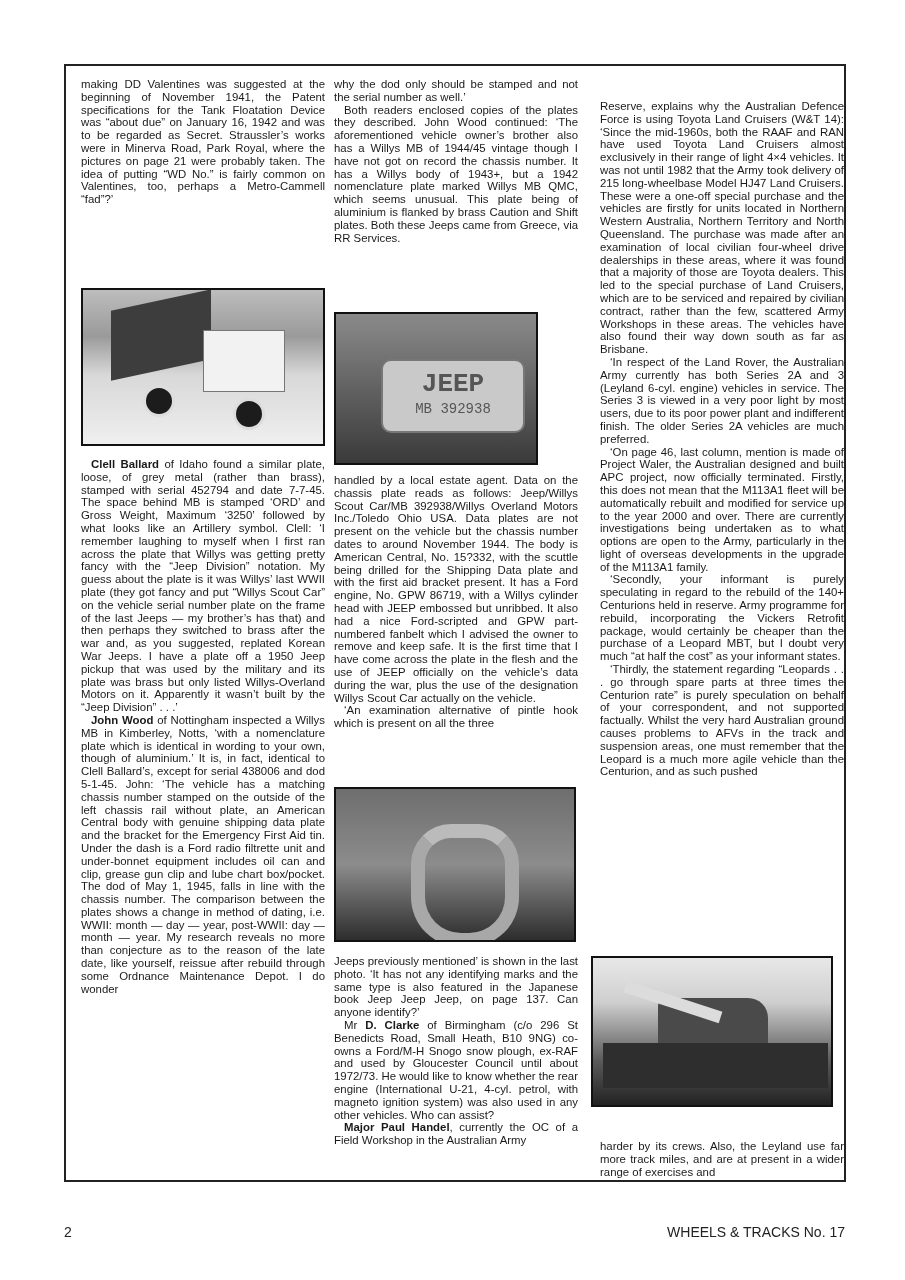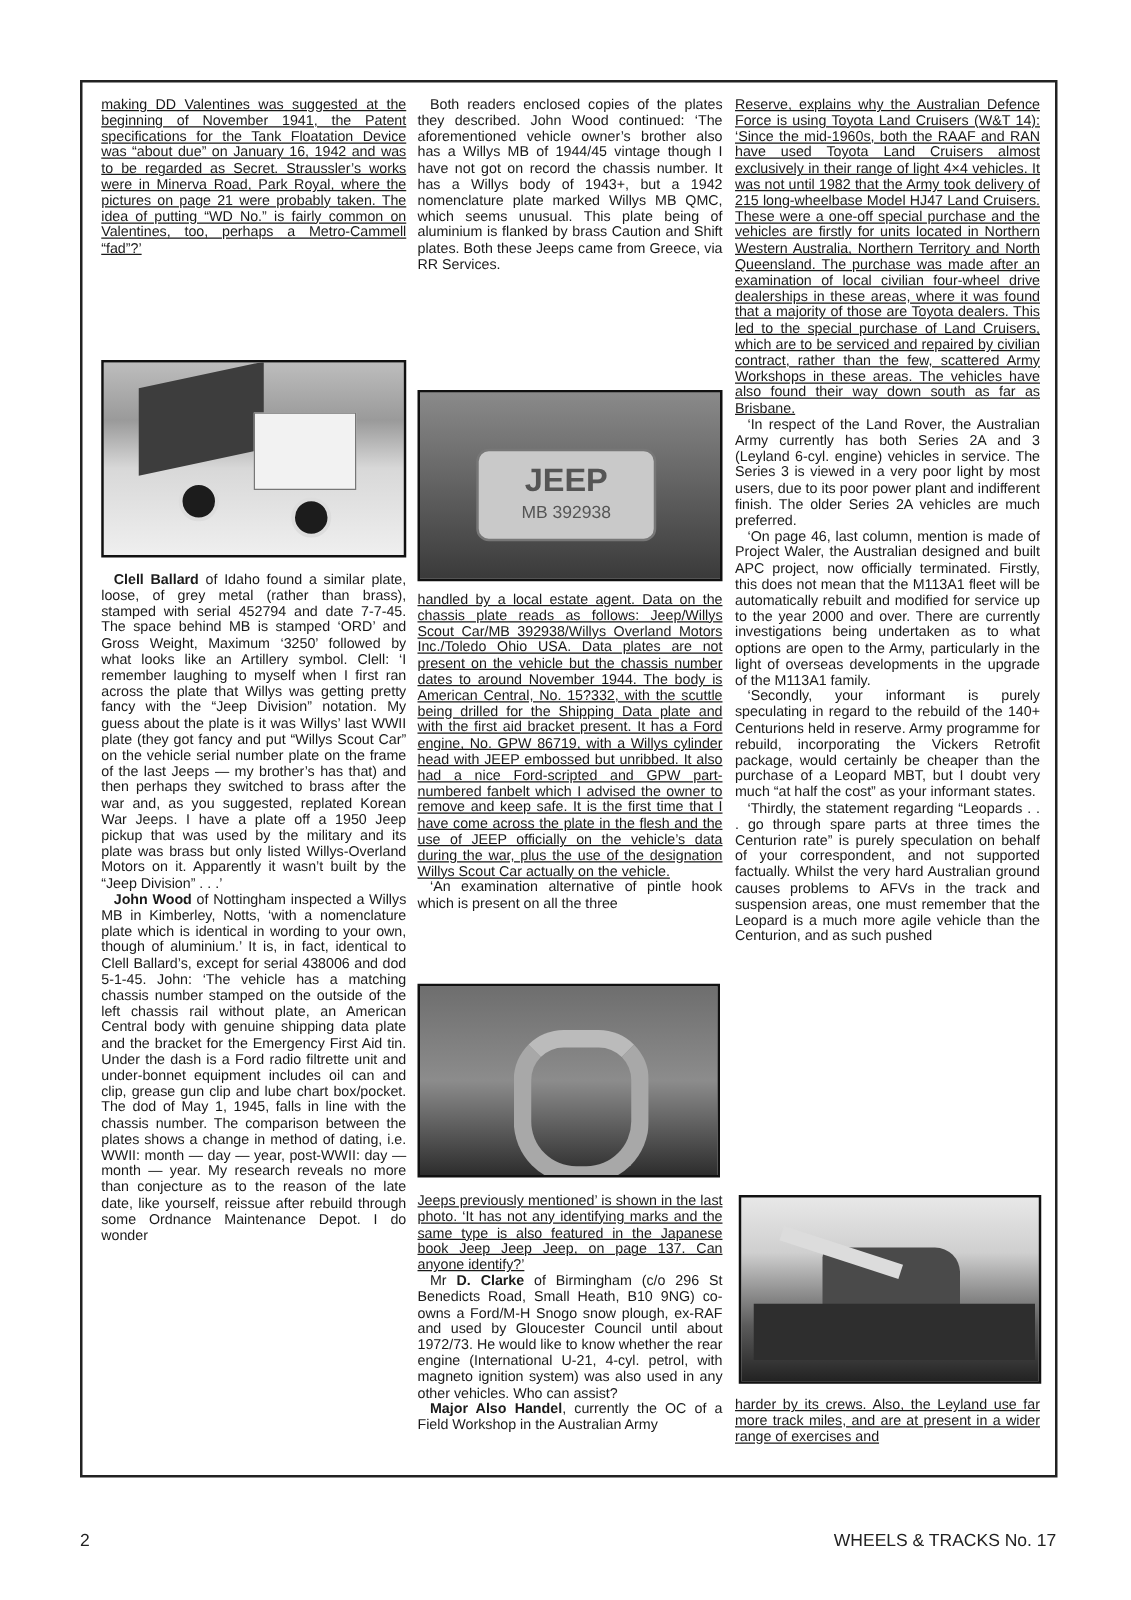--- a/index.html
+++ b/index.html
@@ -3,29 +3,29 @@
   <meta charset="utf-8">
   <style>
     html, body { margin: 0; padding: 0; background: #ffffff; }
     body { width: 905px; height: 1280px; position: relative; overflow: hidden;
            font-family: "Liberation Sans", sans-serif; color: #1a1a1a; }
     .frame { position: absolute; left: 64px; top: 64px; width: 782px; height: 1118px;
              border: 2px solid #222; box-sizing: border-box; }
     .col { position: absolute; top: 78px; width: 244px; font-size: 11.4px; line-height: 12.8px;
            text-align: justify; hyphens: manual; }
     .col p { margin: 0; text-indent: 10px; }
-    .col p.first { text-indent: 0; text-decoration: underline; }
+    .col p.first { text-indent: 0; }
     .c1 { left: 81px; }
     .c2 { left: 334px; }
-    .c3 { left: 588px; }
+    .c3 { left: 600px; margin-top: 22px; }
     .photo { position: absolute; border: 2px solid #111; box-sizing: border-box; overflow: hidden; }
     .ph1 { left: 81px; top: 288px; width: 244px; height: 158px;
            background: linear-gradient(180deg, #bdbdbd 0%, #9a9a9a 30%, #d8d8d8 55%, #efefef 100%); }
-    .ph2 { left: 334px; top: 312px; width: 244px; height: 153px;
-           background: linear-gradient(180deg, #8a8a8a 0%, #6a6a6a 40%, #3a3a3a 100%); }
+    .ph2 { left: 334px; top: 312px; width: 204px; height: 153px;
+           background: linear-gradient(180deg, #8a8a8a 0%, #6a6a6a 40%, #3a3a3a 100%); font-family: Liberation Mono, monospace; }
     .ph3 { left: 334px; top: 787px; width: 242px; height: 155px;
            background: linear-gradient(180deg, #6e6e6e 0%, #8c8c8c 50%, #2d2d2d 100%); }
     .ph4 { left: 591px; top: 956px; width: 242px; height: 151px;
            background: linear-gradient(180deg, #e8e8e8 0%, #cfcfcf 30%, #5a5a5a 70%, #222 100%); }
     .footer { position: absolute; top: 1224px; font-size: 14px; color: #222; }
     .page-num { left: 64px; }
     .mag-title { right: 60px; }
     b { font-weight: bold; }
     
     .truck-box { position:absolute; left:28px; top:10px; width:100px; height:70px; background:#3d3d3d; transform:skewY(-12deg); }
@@ -53,20 +53,21 @@
   <div class="wheel" style="left:60px;top:95px;"></div>
   <div class="wheel" style="left:150px;top:108px;"></div>
 </div>
 
 <div class="col c1" style="top:458px;">
   <p><b>Clell Ballard</b> of Idaho found a similar plate, loose, of grey metal (rather than brass), stamped with serial 452794 and date 7-7-45. The space behind MB is stamped ‘ORD’ and Gross Weight, Maximum ‘3250’ followed by what looks like an Artillery symbol. Clell: ‘I remember laughing to myself when I first ran across the plate that Willys was getting pretty fancy with the “Jeep Division” notation. My guess about the plate is it was Willys’ last WWII plate (they got fancy and put “Willys Scout Car” on the vehicle serial number plate on the frame of the last Jeeps — my brother’s has that) and then perhaps they switched to brass after the war and, as you suggested, replated Korean War Jeeps. I have a plate off a 1950 Jeep pickup that was used by the military and its plate was brass but only listed Willys-Overland Motors on it. Apparently it wasn’t built by the “Jeep Division” . . .’</p>
   <p><b>John Wood</b> of Nottingham inspected a Willys MB in Kimberley, Notts, ‘with a nomenclature plate which is identical in wording to your own, though of aluminium.’ It is, in fact, identical to Clell Ballard’s, except for serial 438006 and dod 5-1-45. John: ‘The vehicle has a matching chassis number stamped on the outside of the left chassis rail without plate, an American Central body with genuine shipping data plate and the bracket for the Emergency First Aid tin. Under the dash is a Ford radio filtrette unit and under-bonnet equipment includes oil can and clip, grease gun clip and lube chart box/pocket. The dod of May 1, 1945, falls in line with the chassis number. The comparison between the plates shows a change in method of dating, i.e. WWII: month — day — year, post-WWII: day — month — year. My research reveals no more than conjecture as to the reason of the late date, like yourself, reissue after rebuild through some Ordnance Maintenance Depot. I do wonder</p>
 </div>
 
 <div class="col c2" style="top:78px;">
+  <p class="first">why the dod only should be stamped and not the serial number as well.’</p>
   <p>Both readers enclosed copies of the plates they described. John Wood continued: ‘The aforementioned vehicle owner’s brother also has a Willys MB of 1944/45 vintage though I have not got on record the chassis number. It has a Willys body of 1943+, but a 1942 nomenclature plate marked Willys MB QMC, which seems unusual. This plate being of aluminium is flanked by brass Caution and Shift plates. Both these Jeeps came from Greece, via RR Services.</p>
 </div>
 
 <div class="photo ph2">
   <div class="plate">
     <div class="plate-text" style="top:8px;font-size:26px;">JEEP</div>
     <div class="plate-text" style="top:40px;font-size:14px;font-weight:normal;">MB  392938</div>
   </div>
 </div>
 
@@ -75,21 +76,21 @@
   <p>‘An examination alternative of pintle hook which is present on all the three</p>
 </div>
 
 <div class="photo ph3">
   <div class="hook"></div>
 </div>
 
 <div class="col c2" style="top:955px;">
   <p class="first">Jeeps previously mentioned’ is shown in the last photo. ‘It has not any identifying marks and the same type is also featured in the Japanese book Jeep Jeep Jeep, on page 137. Can anyone identify?’</p>
   <p>Mr <b>D. Clarke</b> of Birmingham (c/o 296 St Benedicts Road, Small Heath, B10 9NG) co-owns a Ford/M-H Snogo snow plough, ex-RAF and used by Gloucester Council until about 1972/73. He would like to know whether the rear engine (International U-21, 4-cyl. petrol, with magneto ignition system) was also used in any other vehicles. Who can assist?</p>
-  <p><b>Major Also Handel</b>, currently the OC of a Field Workshop in the Australian Army</p>
+  <p><b>Major Paul Handel</b>, currently the OC of a Field Workshop in the Australian Army</p>
 </div>
 
 <div class="col c3" style="top:78px;">
   <p class="first">Reserve, explains why the Australian Defence Force is using Toyota Land Cruisers (W&amp;T 14): ‘Since the mid-1960s, both the RAAF and RAN have used Toyota Land Cruisers almost exclusively in their range of light 4×4 vehicles. It was not until 1982 that the Army took delivery of 215 long-wheelbase Model HJ47 Land Cruisers. These were a one-off special purchase and the vehicles are firstly for units located in Northern Western Australia, Northern Territory and North Queensland. The purchase was made after an examination of local civilian four-wheel drive dealerships in these areas, where it was found that a majority of those are Toyota dealers. This led to the special purchase of Land Cruisers, which are to be serviced and repaired by civilian contract, rather than the few, scattered Army Workshops in these areas. The vehicles have also found their way down south as far as Brisbane.</p>
   <p>‘In respect of the Land Rover, the Australian Army currently has both Series 2A and 3 (Leyland 6-cyl. engine) vehicles in service. The Series 3 is viewed in a very poor light by most users, due to its poor power plant and indifferent finish. The older Series 2A vehicles are much preferred.</p>
   <p>‘On page 46, last column, mention is made of Project Waler, the Australian designed and built APC project, now officially terminated. Firstly, this does not mean that the M113A1 fleet will be automatically rebuilt and modified for service up to the year 2000 and over. There are currently investigations being undertaken as to what options are open to the Army, particularly in the light of overseas developments in the upgrade of the M113A1 family.</p>
   <p>‘Secondly, your informant is purely speculating in regard to the rebuild of the 140+ Centurions held in reserve. Army programme for rebuild, incorporating the Vickers Retrofit package, would certainly be cheaper than the purchase of a Leopard MBT, but I doubt very much “at half the cost” as your informant states.</p>
   <p>‘Thirdly, the statement regarding “Leopards . . . go through spare parts at three times the Centurion rate” is purely speculation on behalf of your correspondent, and not supported factually. Whilst the very hard Australian ground causes problems to AFVs in the track and suspension areas, one must remember that the Leopard is a much more agile vehicle than the Centurion, and as such pushed</p>
 </div>
 

